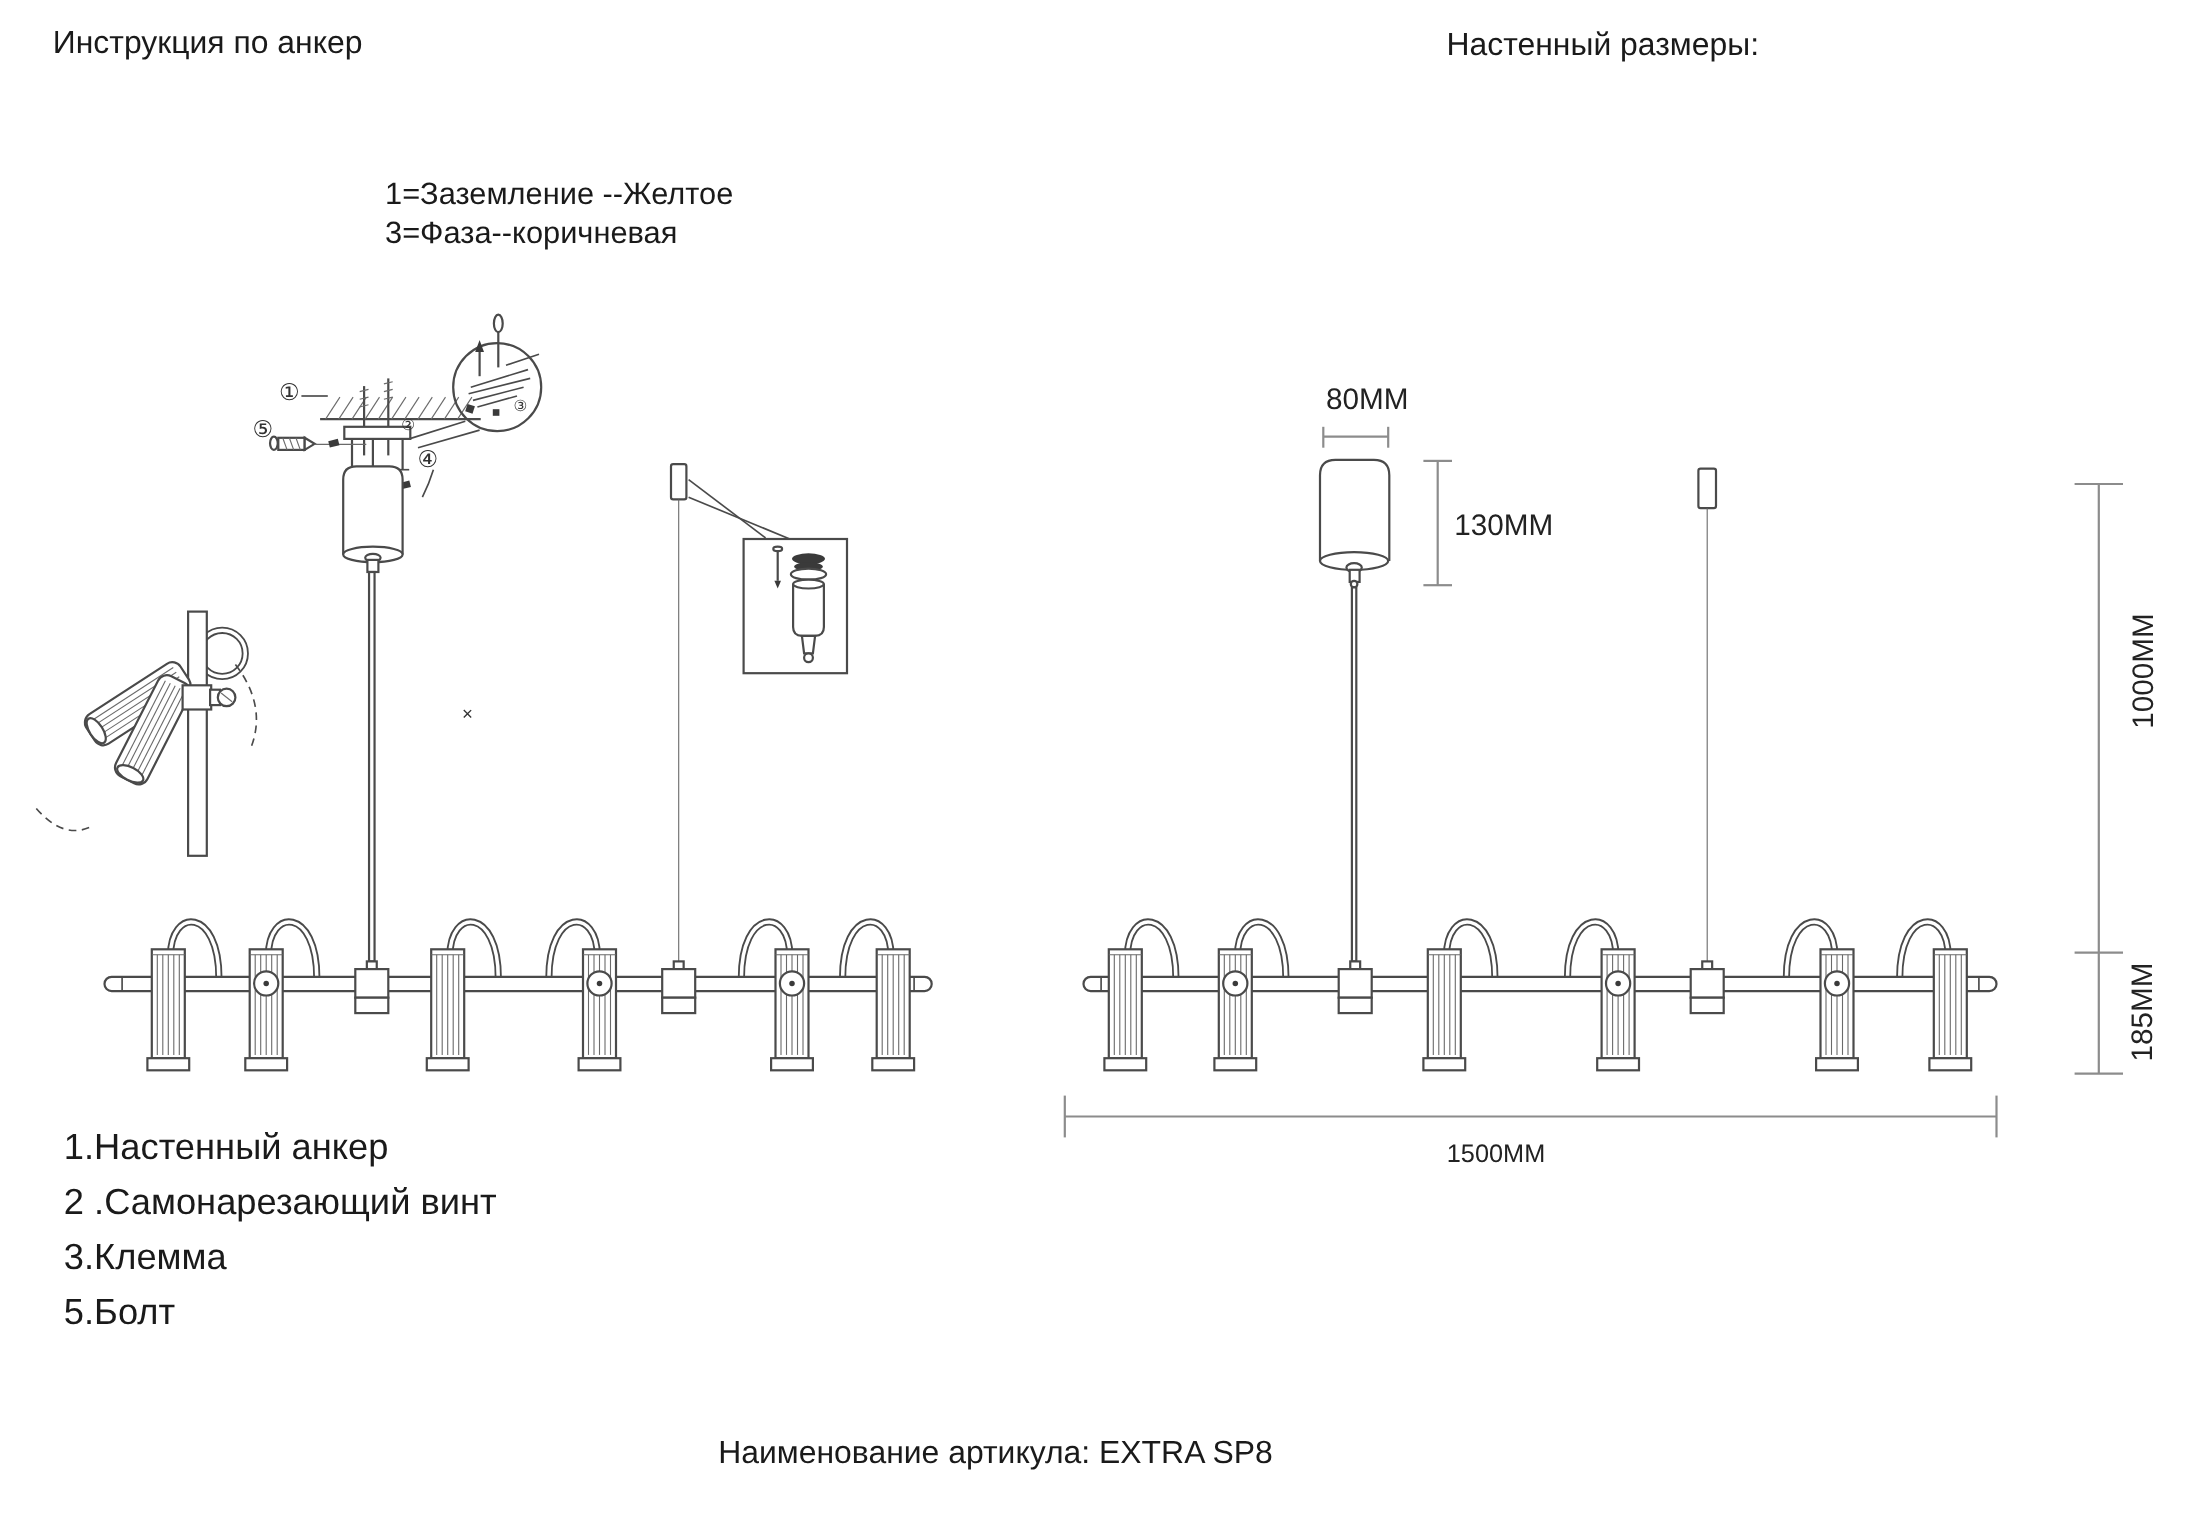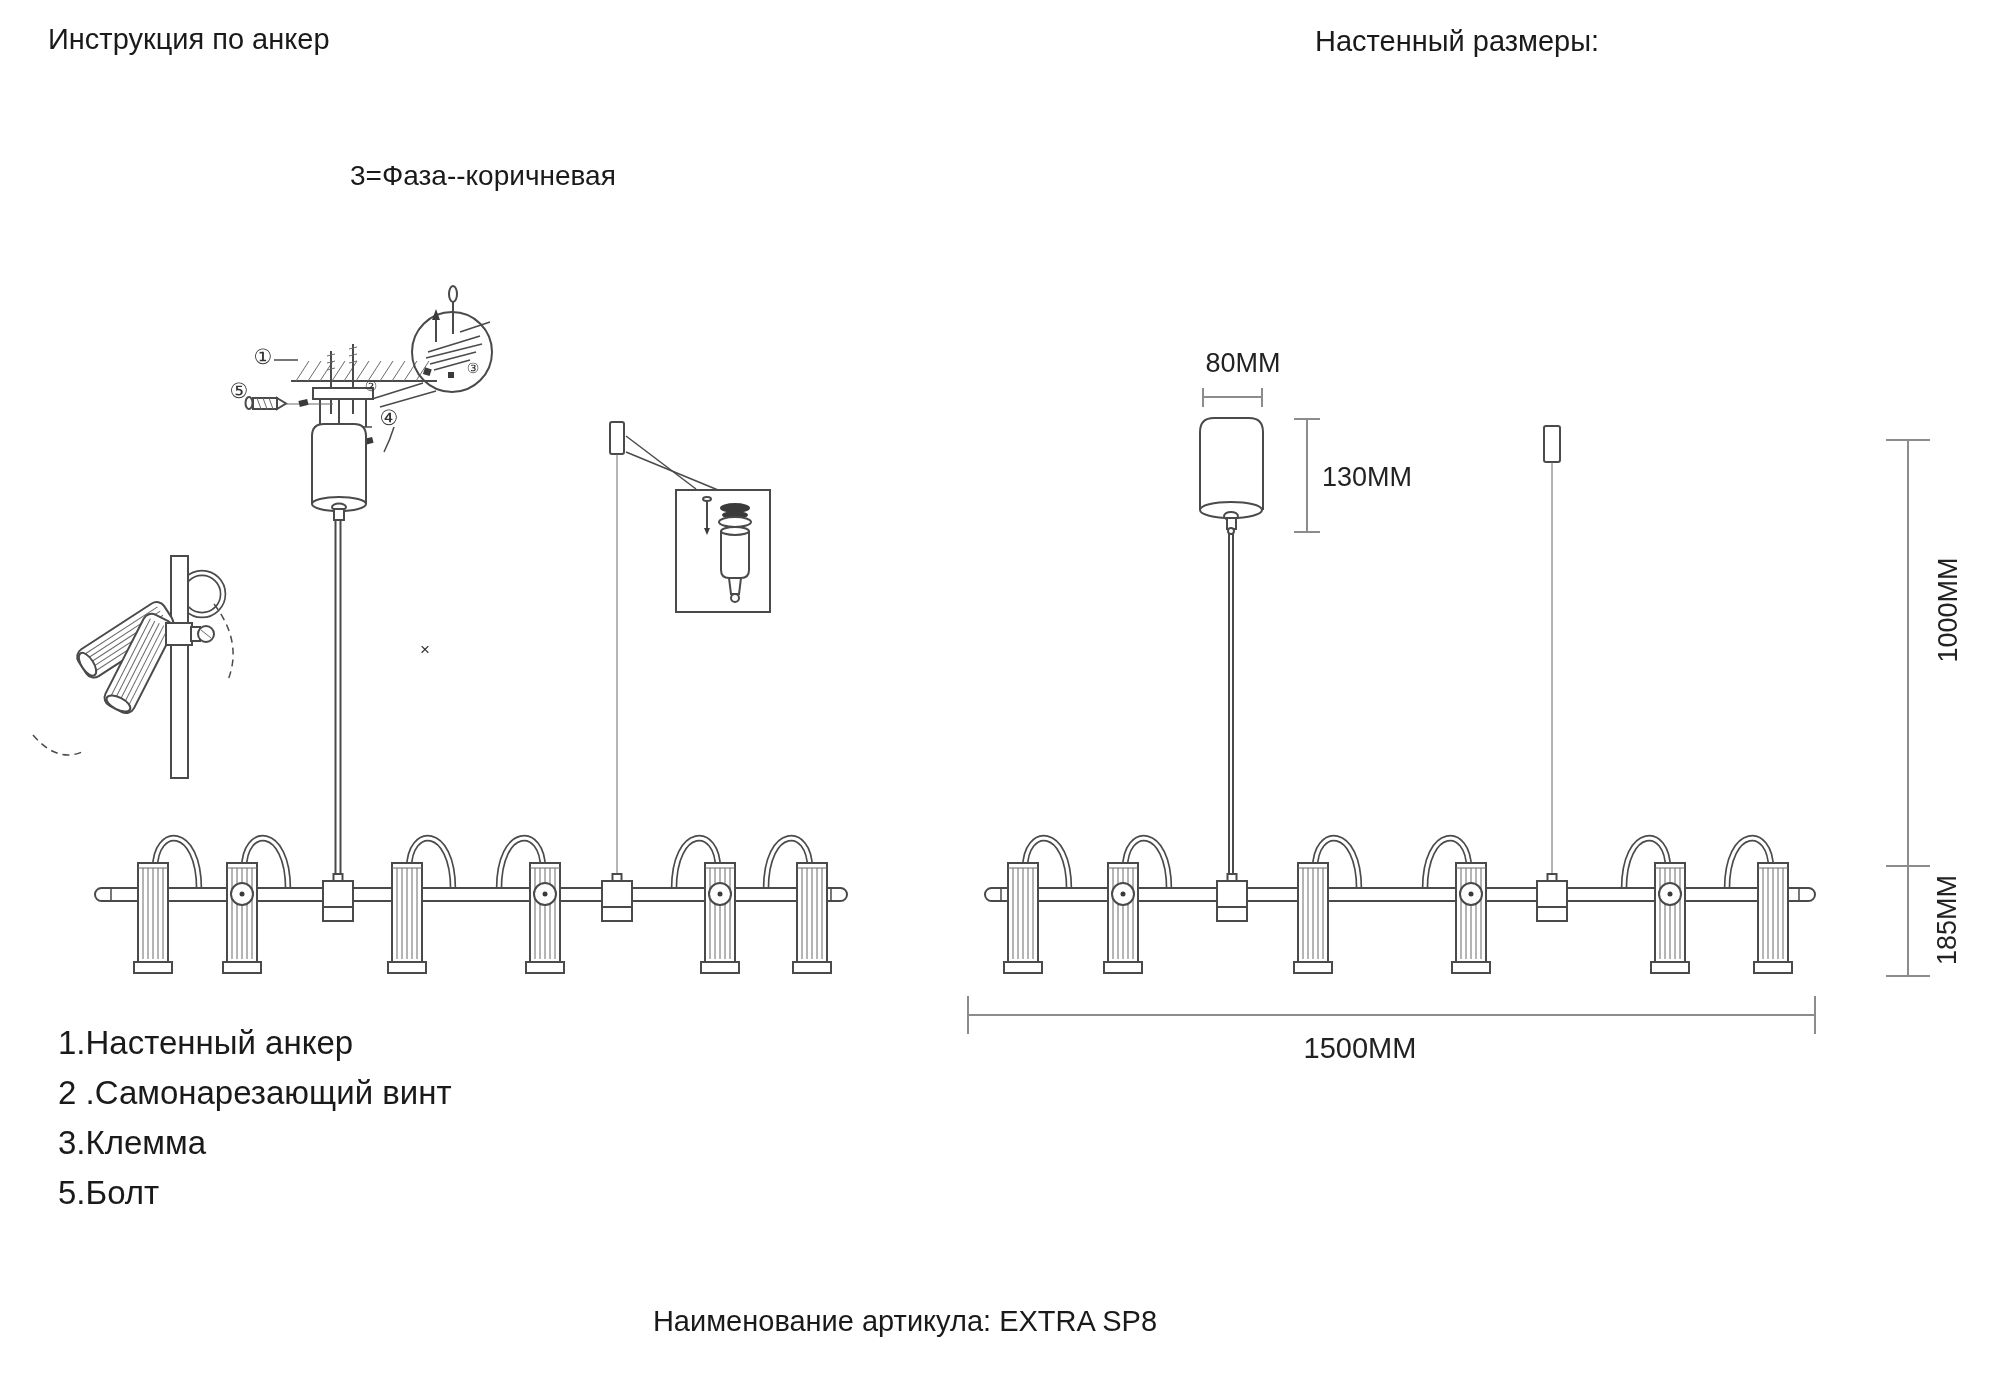--- a/index.html
+++ b/index.html
@@ -267,36 +267,37 @@
       <line x1="968" y1="996" x2="968" y2="1034" class="dim"></line>
       <line x1="1815" y1="996" x2="1815" y2="1034" class="dim"></line>
     </g>
   </g>
 </svg>
 
 <div class="lbl title" style="left:48px;top:24px">Инструкция по анкер</div>
 <div class="lbl title" style="left:1315px;top:26px">Настенный размеры:</div>
 
 <div class="lbl legend" style="left:350px;top:158px">
+  <div>1=Заземление --Желтое</div>
   <div>3=Фаза--коричневая</div>
 </div>
 
 <div class="lbl parts" style="left:58px;top:1018px">
   <div>1.Настенный анкер</div>
   <div>2 .Самонарезающий винт</div>
   <div>3.Клемма</div>
   <div>5.Болт</div>
 </div>
 
 <div class="lbl footer ctr" style="left:905px;top:1322px">Наименование артикула: EXTRA SP8</div>
 
 <div class="lbl dimlbl ctr" style="left:1243px;top:364px">80MM</div>
 <div class="lbl dimlbl" style="left:1322px;top:463px">130MM</div>
 <div class="lbl dimlbl rot" style="left:1949px;top:610px">1000MM</div>
 <div class="lbl dimlbl rot" style="left:1948px;top:920px">185MM</div>
-<div class="lbl dimlbl ctr" style="left:1360px;top:1049px;font-size:29px">1500MM</div>
+<div class="lbl dimlbl ctr" style="left:1360px;top:1049px;font-size:23px">1500MM</div>
 
 <div class="lbl co ctr" style="left:263px;top:357px">①</div>
 <div class="lbl cos ctr" style="left:371px;top:387px">②</div>
 <div class="lbl cos ctr" style="left:473px;top:369px">③</div>
 <div class="lbl co ctr" style="left:389px;top:418px">④</div>
 <div class="lbl co ctr" style="left:239px;top:391px">⑤</div>
 <div class="lbl xmark ctr" style="left:425px;top:650px">×</div>
 
 </body></html>

